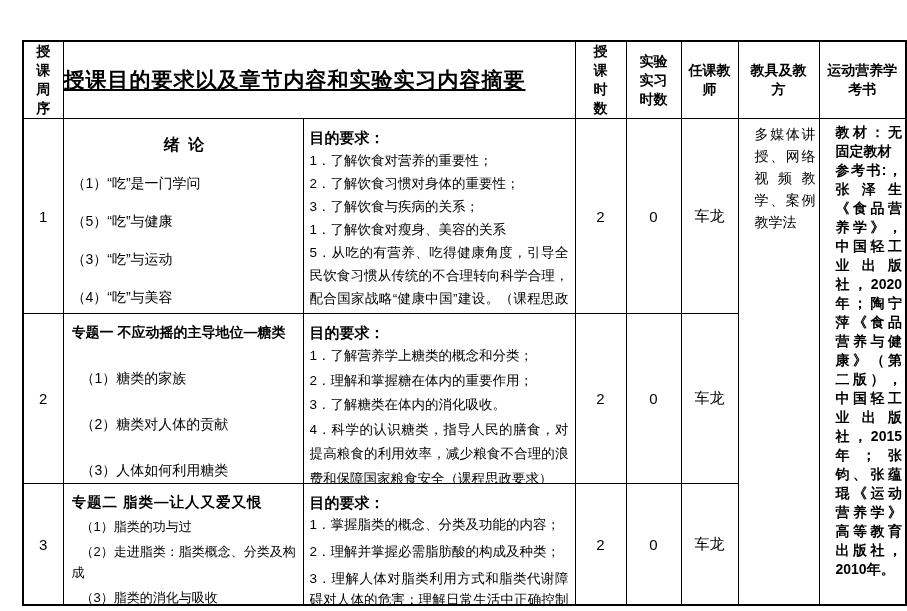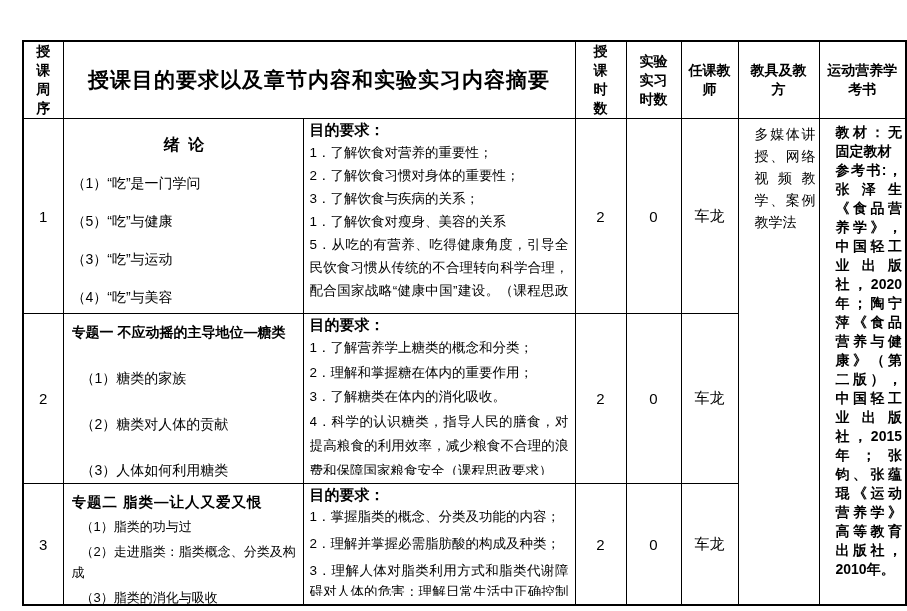--- a/index.html
+++ b/index.html
@@ -26,22 +26,23 @@
   .preline { white-space: pre-line; font-weight: bold; }
   th.vhead {
     font-weight: bold;
     text-align: center;
     font-size: 14px;
     line-height: 19px;
   }
   th.main-title {
     font-weight: bold;
     font-size: 21px;
-    text-align: center;
+    text-align: left;
     letter-spacing: 1px;
+    text-decoration: underline;
   }
   td.week, td.num, td.teacher {
     text-align: center;
     font-size: 15px;
   }
   td.chapter, td.objectives { vertical-align: top; }
   .clip { overflow: hidden; }
   .clip-r1 { height: 186px; }
   .clip-r2 { height: 161px; }
   .clip-r3 { height: 112px; }
@@ -50,21 +51,21 @@
   td.chapter { padding: 8px 4px 0 8px; }
   .chapter-heading { font-weight: bold; font-size: 15px; line-height: 20px; }
   .chapter-heading.centered { text-align: center; font-size: 16px; letter-spacing: 2px; margin-top: 8px; }
   .r1 .chapter-item { margin-top: 19px; line-height: 19px; }
   .r2 .chapter-heading { font-size: 14px; }
   .r2 .chapter-item { margin-top: 27px; line-height: 19px; text-indent: 9px; }
   .r3 .chapter-heading { font-size: 14.5px; letter-spacing: 1px; }
   .r3 .chapter-item { margin-top: 4px; line-height: 21px; font-size: 13px; text-indent: 9px; }
 
   
-  td.objectives { padding: 0 6px 0 6px; margin-left: 19px; }
+  td.objectives { padding: 8px 6px 0 6px; margin-left: 19px; }
   .obj-heading { font-weight: bold; font-size: 15px; line-height: 22px; }
   .obj-item { text-align: justify; }
   .r1 .obj-item { line-height: 23px; font-size: 13.5px; }
   .r2 .obj-item { line-height: 24.5px; font-size: 13.5px; }
   .r3 .obj-item { line-height: 21px; font-size: 13.5px; margin-bottom: 6px; }
 
   
   td.aids, td.textbook {
     vertical-align: top;
     padding: 4px 3px 0 16px;

